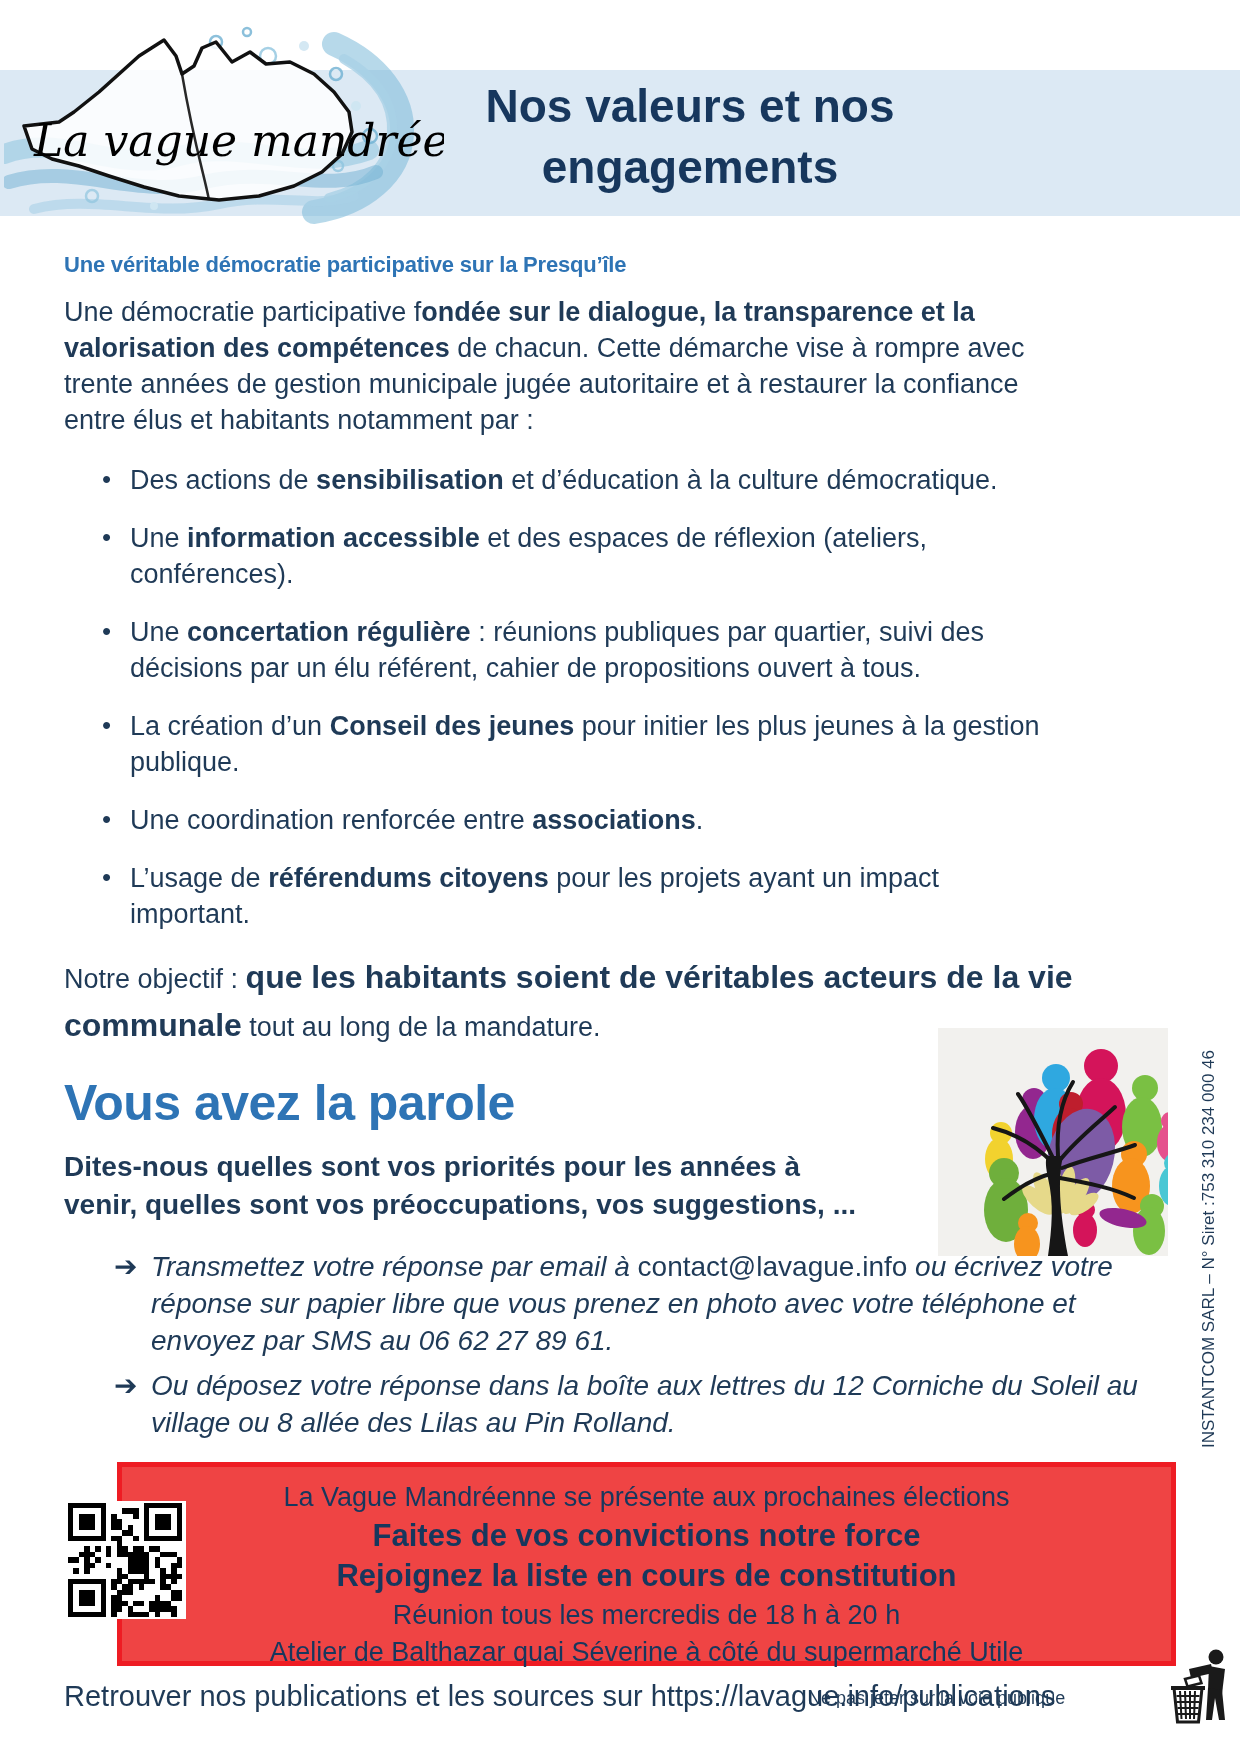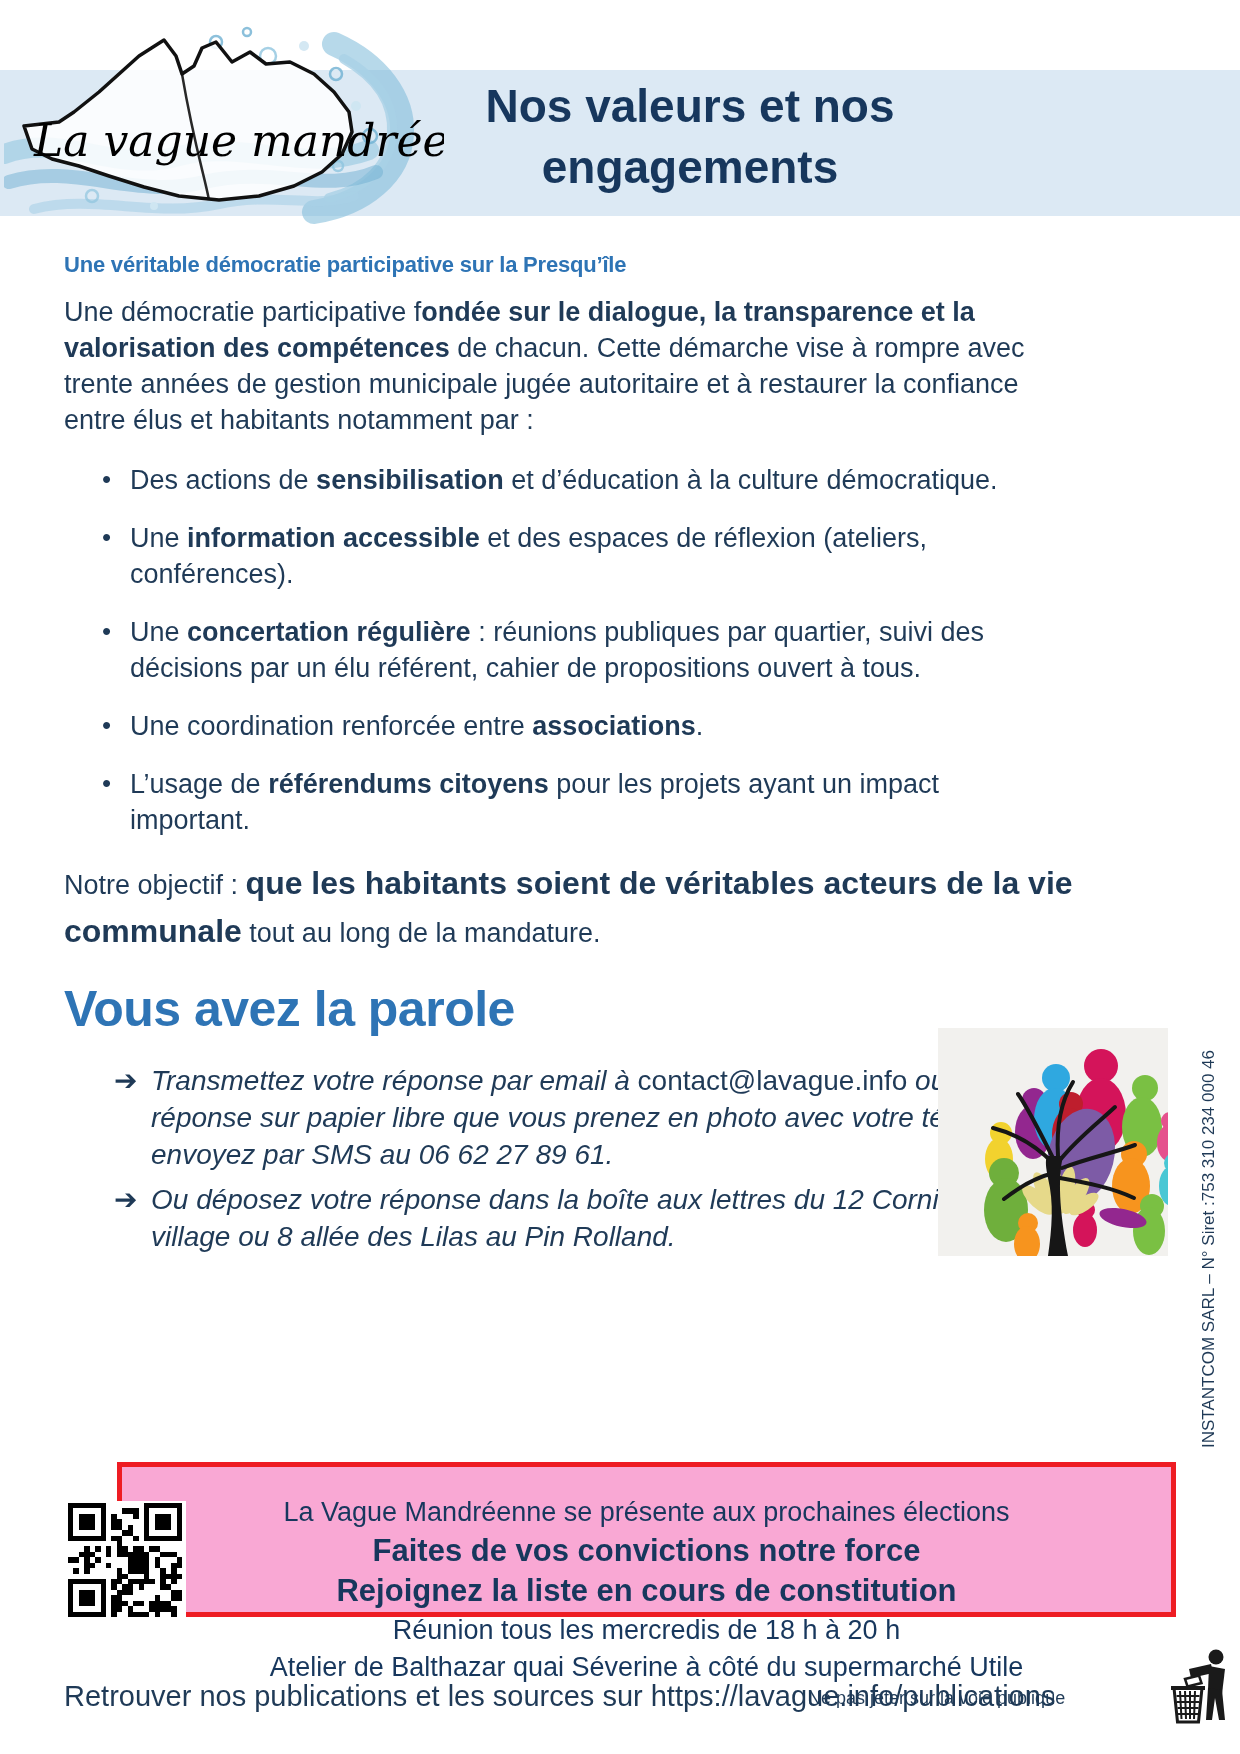--- a/index.html
+++ b/index.html
@@ -30,23 +30,23 @@
   .arrows { margin-top:24px; margin-left:50px; width:1030px; }
   .arrow-item { position:relative; padding-left:37px; font-style:italic;
                 font-size:28px; line-height:37px; margin-bottom:8px; }
   .arrow-glyph { position:absolute; left:0; top:0; font-style:normal; color:#1f3a57; }
   .upright { font-style:normal; }
 
   
   .tree { position:absolute; left:938px; top:1028px; width:230px; height:228px; }
 
   
-  .callout { position:absolute; left:117px; top:1462px; width:1059px; height:155px;
-             background:#f9a8d4; border:5px solid #ee1c23; text-align:center;
-             color:#17375d; padding-top:27px; }
+  .callout { position:absolute; left:117px; top:1462px; width:1059px; height:204px;
+             background:#ef4444; border:5px solid #ee1c23; text-align:center;
+             color:#17375d; padding-top:12px; }
   .callout .l1 { font-size:27px; line-height:37px; }
   .callout .l2, .callout .l3 { font-size:31px; line-height:40px; font-weight:bold; }
   .callout .l4 { font-size:27px; line-height:38px; }
   .callout .l5 { font-size:27px; line-height:36px; }
 
   .qr { position:absolute; left:64px; top:1501px; width:122px; height:118px; background:#ffffff;
         display:flex; align-items:center; justify-content:center; }
 
   
   .footer-left  { position:absolute; left:64px;  top:1680px; font-size:29px; color:#1f3a57; }
@@ -98,28 +98,30 @@
   <div class="content">
 
     <div class="h1">Une véritable démocratie participative sur la Presqu’île</div>
 
     <p class="lead"><span>Une démocratie participative f</span><b>ondée sur le dialogue, la transparence et la valorisation des compétences</b><span> de chacun. Cette démarche vise à rompre avec trente années de gestion municipale jugée autoritaire et à restaurer la confiance entre élus et habitants notamment par :</span></p>
 
     <ul class="bullets">
       <li><span>Des actions de </span><b>sensibilisation</b><span> et d’éducation à la culture démocratique.</span></li>
       <li><span>Une </span><b>information accessible</b><span> et des espaces de réflexion (ateliers, conférences).</span></li>
       <li><span>Une </span><b>concertation régulière</b><span> : réunions publiques par quartier, suivi des décisions par un élu référent, cahier de propositions ouvert à tous.</span></li>
+      <li><span>La création d’un </span><b>Conseil des jeunes</b><span> pour initier les plus jeunes à la gestion publique.</span></li>
       <li><span>Une coordination renforcée entre </span><b>associations</b><span>.</span></li>
       <li><span>L’usage de </span><b>référendums citoyens</b><span> pour les projets ayant un impact important.</span></li>
     </ul>
 
     <p class="objective"><span>Notre objectif : </span><span class="big">que les habitants soient de véritables acteurs de la vie communale</span><span> tout au long de la mandature.</span></p>
 
     <div class="h2">Vous avez la parole</div>
 
+    <p class="intro">Dites-nous quelles sont vos priorités pour les années à venir, quelles sont vos préoccupations, vos suggestions, ...</p>
 
     <div class="arrows">
       <div class="arrow-item">
         <span class="arrow-glyph">➔</span><span>Transmettez votre réponse par email à </span><span class="upright">contact@lavague.info</span><span> ou écrivez votre réponse sur papier libre que vous prenez en photo avec votre téléphone et envoyez par SMS au 06 62 27 89 61.</span>
       </div>
       <div class="arrow-item">
         <span class="arrow-glyph">➔</span><span>Ou déposez votre réponse dans la boîte aux lettres du 12 Corniche du Soleil au village ou 8 allée des Lilas au Pin Rolland.</span>
       </div>
     </div>
   </div>

